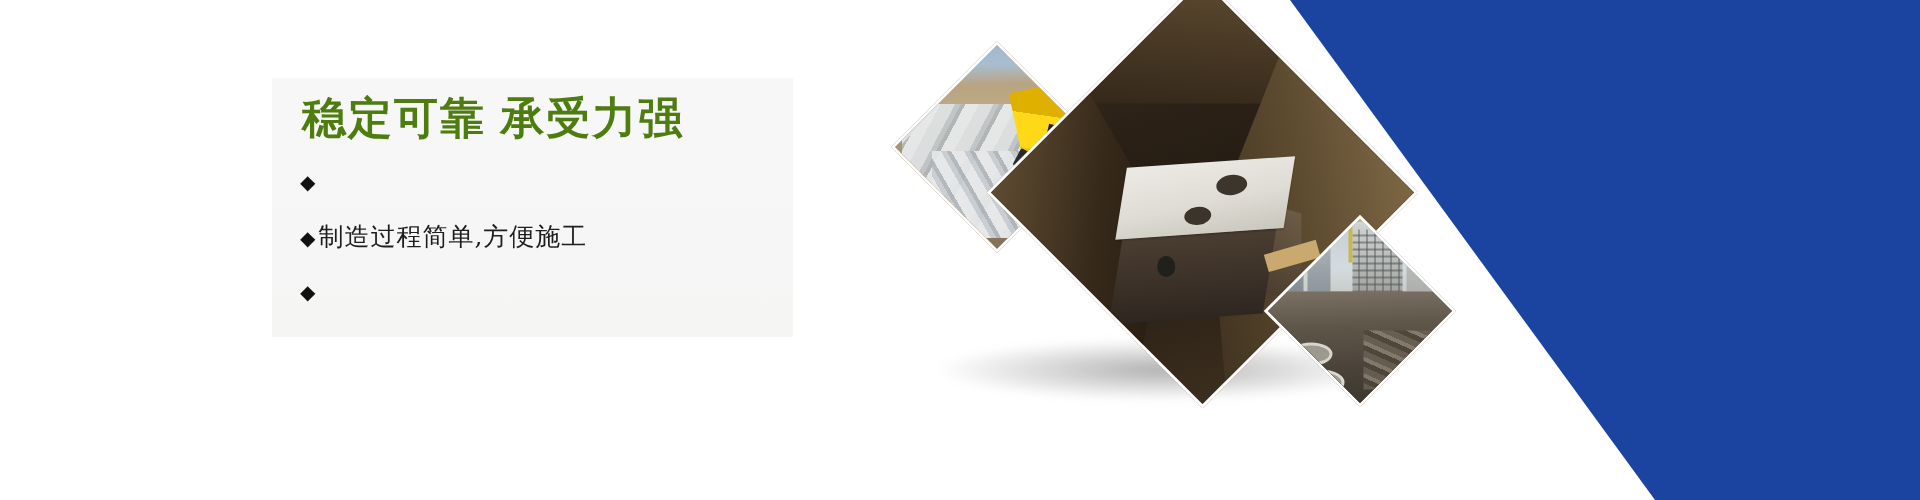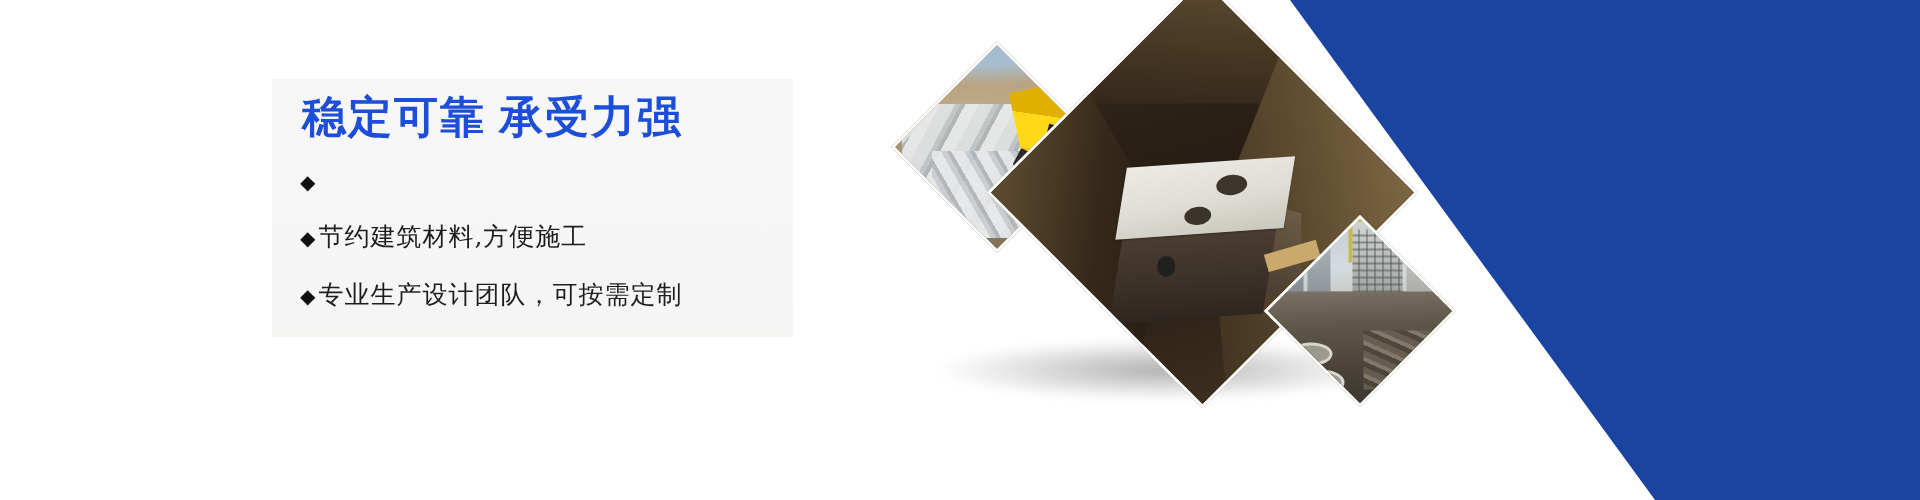--- a/index.html
+++ b/index.html
@@ -18,23 +18,23 @@
   }
 
   
   .info-panel{
     position:absolute;left:272px;top:78px;width:521px;height:259px;
     background:linear-gradient(180deg,#f7f7f7 0%,#f6f6f6 55%,#f5f5f4 100%);
     z-index:4;
   }
   .headline{
     position:absolute;left:302px;top:96px;
-    font-family:Liberation Serif, serif;
+    font-family:Liberation Sans, sans-serif;
     font-weight:bold;font-size:44px;letter-spacing:2px;
-    color:#1d4ed8;white-space:nowrap;z-index:6;line-height:1;
+    color:#4d7c0f;white-space:nowrap;z-index:6;line-height:1;
   }
   .bullets{position:absolute;left:300px;top:170px;width:500px;z-index:6;}
   .bullet-line{
     display:flex;align-items:baseline;
     font-family:"DejaVu Serif","Liberation Serif",serif;
     font-size:25px;color:#1d1d1d;letter-spacing:1px;
     margin-bottom:28px;white-space:nowrap;line-height:1.2;
   }
   .bullet-mark{font-size:20px;color:#111;margin-right:2px;}
 
@@ -162,26 +162,25 @@
   <div class="headline">稳定可靠 承受力强</div>
 
   <div class="bullets">
 
     <div class="bullet-line">
       <span class="bullet-mark">◆</span>
     </div>
 
     <div class="bullet-line">
       <span class="bullet-mark">◆</span>
-      <span>节约建筑材料,方便施工</span>
+      <span>制造过程简单,方便施工</span>
     </div>
 
     <div class="bullet-line">
       <span class="bullet-mark">◆</span>
-      <span>专业生产设计团队，可按需定制</span>
     </div>
 
   </div>
 
   <div class="photos">
 
     <div class="diamond dia-a">
       <div class="inner photo-a">
         <div class="pa-blocks"></div>
         <div class="pa-blocks2"></div>

